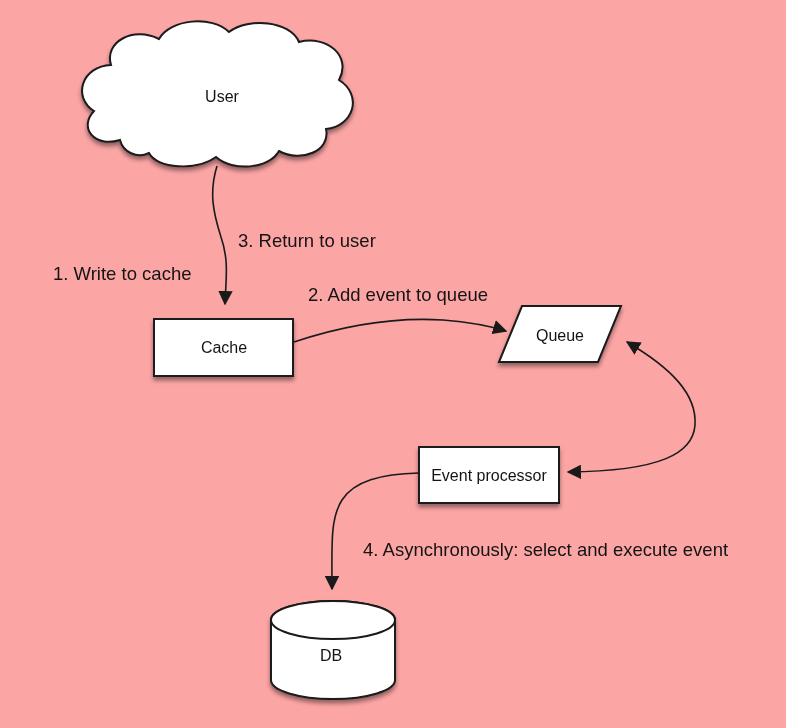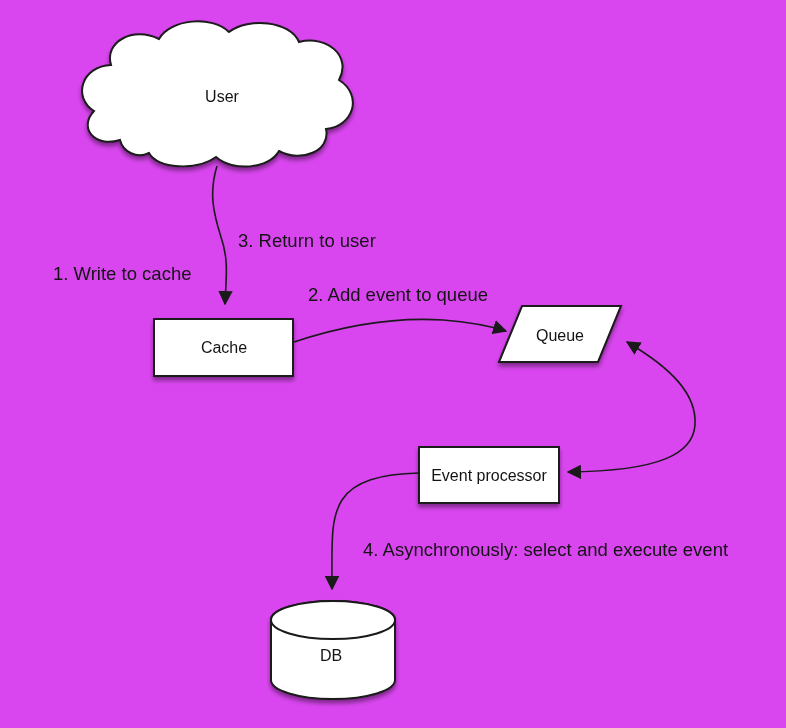--- a/index.html
+++ b/index.html
@@ -4,21 +4,21 @@
 <style>
   html, body {
     margin: 0;
     padding: 0;
     background: #ffffff;
   }
   #canvas {
     position: relative;
     width: 786px;
     height: 728px;
-    background: #d946ef;
+    background: #fca5a5;
     overflow: hidden;
     font-family: "Liberation Sans", sans-serif;
     text-align: center;
   }
   svg { display: block; }
   .shape {
     fill: #ffffff;
     stroke: #1a1a1a;
     stroke-width: 2;
   }

